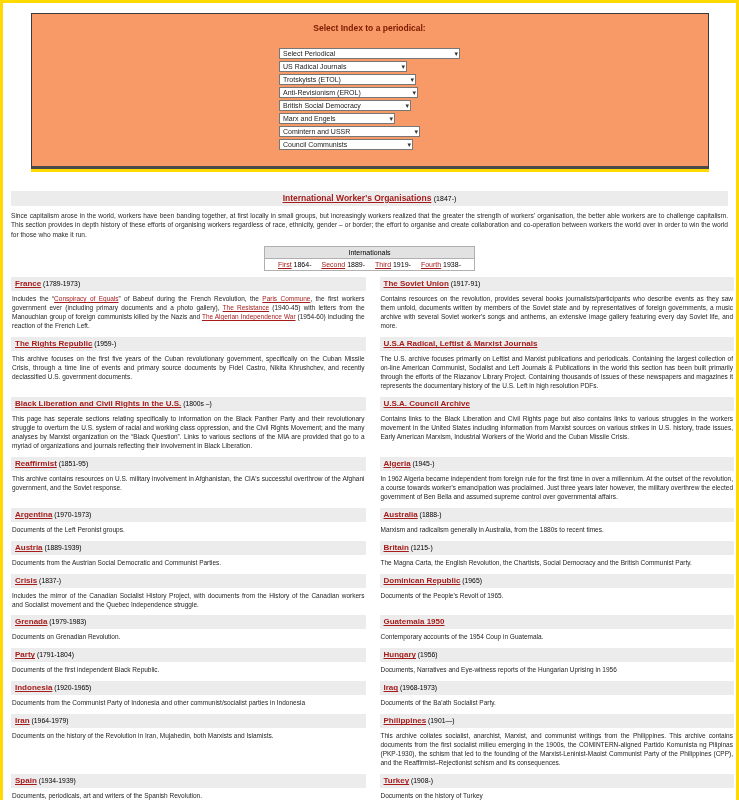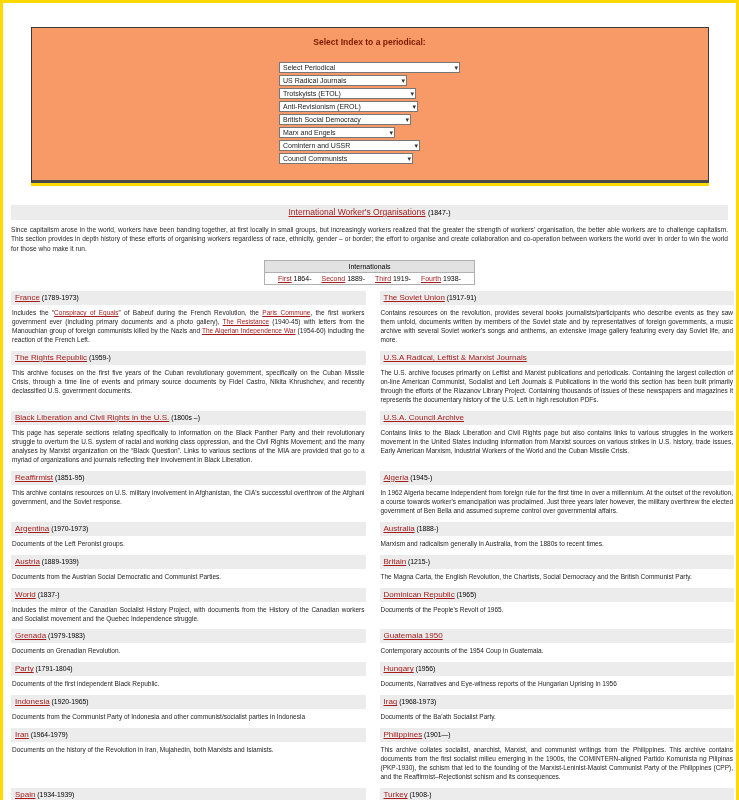--- a/index.html
+++ b/index.html
@@ -8,21 +8,21 @@
     --gold:#ffd900;
     --band:#ececec;
     --maroon:#7b1a00;
   }
   html,body{margin:0;padding:0;background:#fff;}
   body{font-family:"Liberation Sans","DejaVu Sans",sans-serif;color:#222;}
   .page{box-sizing:border-box;width:739px;min-height:800px;border:3px solid var(--gold);background:#fff;padding-bottom:6px;}
 
   
   .periodical-box{
-    width:676px;margin:24px auto 0;background:var(--orange);
+    width:676px;margin:10px auto 0;background:var(--orange);
     border:1px solid #3a3a3a;border-bottom:3px solid #4a4a4a;
     box-shadow:0 3px 0 var(--gold);
     padding:9px 0 10px;text-align:center;
   }
   .box-title{font-size:8.5px;font-weight:bold;color:var(--maroon);margin-bottom:15px;}
   .selects{display:inline-block;text-align:left;}
   .fake-select{
     position:relative;display:block;box-sizing:border-box;height:11px;
     background:#fff;border:1px solid #777;margin:0 0 2px 0;
     padding:1px 12px 1px 3px;cursor:pointer;overflow:hidden;white-space:nowrap;
@@ -36,21 +36,21 @@
   .fake-select:nth-child(5){width:132px}
   .fake-select:nth-child(6){width:116px}
   .fake-select:nth-child(7){width:141px}
   .fake-select:nth-child(8){width:134px}
 
   
   .main-heading-band{
     margin:22px 8px 0;background:var(--band);text-align:center;
     padding:2px 0 3px;font-size:8.5px;
   }
-  .red-link{color:var(--link);font-weight:normal;text-decoration:underline;cursor:pointer;text-align:center;}
+  .red-link{color:var(--link);font-weight:bold;text-decoration:underline;cursor:pointer;text-align:center;}
   .dates{color:#000;font-weight:normal;font-size:7px;}
 
   .intro{margin:5px 8px 0;font-size:6.6px;line-height:1.42;text-align:justify;color:#2a2a2a;}
 
   
   .internationals{margin:7px auto 0;border-collapse:collapse;font-size:7px;}
   .internationals th,.internationals td{border:1px solid #b0b0b0;padding:2px 8px;text-align:center;}
   .internationals th{background:#e2e2e2;font-weight:normal;color:#000;padding:2px 60px;}
   .intl-item{margin:0 5px;white-space:nowrap;}
   .intl-item a{color:var(--link);text-decoration:underline;font-weight:normal;cursor:pointer;}
@@ -159,21 +159,21 @@
       <p class="entry-desc">Documents from the Austrian Social Democratic and Communist Parties.</p>
     </td>
     <td class="right">
       <div class="entry-heading"><a class="red-link">Britain</a><span class="entry-dates"> (1215-)</span></div>
       <p class="entry-desc">The Magna Carta, the English Revolution, the Chartists, Social Democracy and the British Communist Party.</p>
     </td>
   </tr>
 
   <tr>
     <td class="left">
-      <div class="entry-heading"><a class="red-link">World</a><span class="entry-dates"> (1837-)</span></div>
+      <div class="entry-heading"><a class="red-link">Crisis</a><span class="entry-dates"> (1837-)</span></div>
       <p class="entry-desc">Includes the mirror of the Canadian Socialist History Project, with documents from the History of the Canadian workers and Socialist movement and the Quebec Independence struggle.</p>
     </td>
     <td class="right">
       <div class="entry-heading"><a class="red-link">Dominican Republic</a><span class="entry-dates"> (1965)</span></div>
       <p class="entry-desc">Documents of the People's Revolt of 1965.</p>
     </td>
   </tr>
 
   <tr>
     <td class="left">

